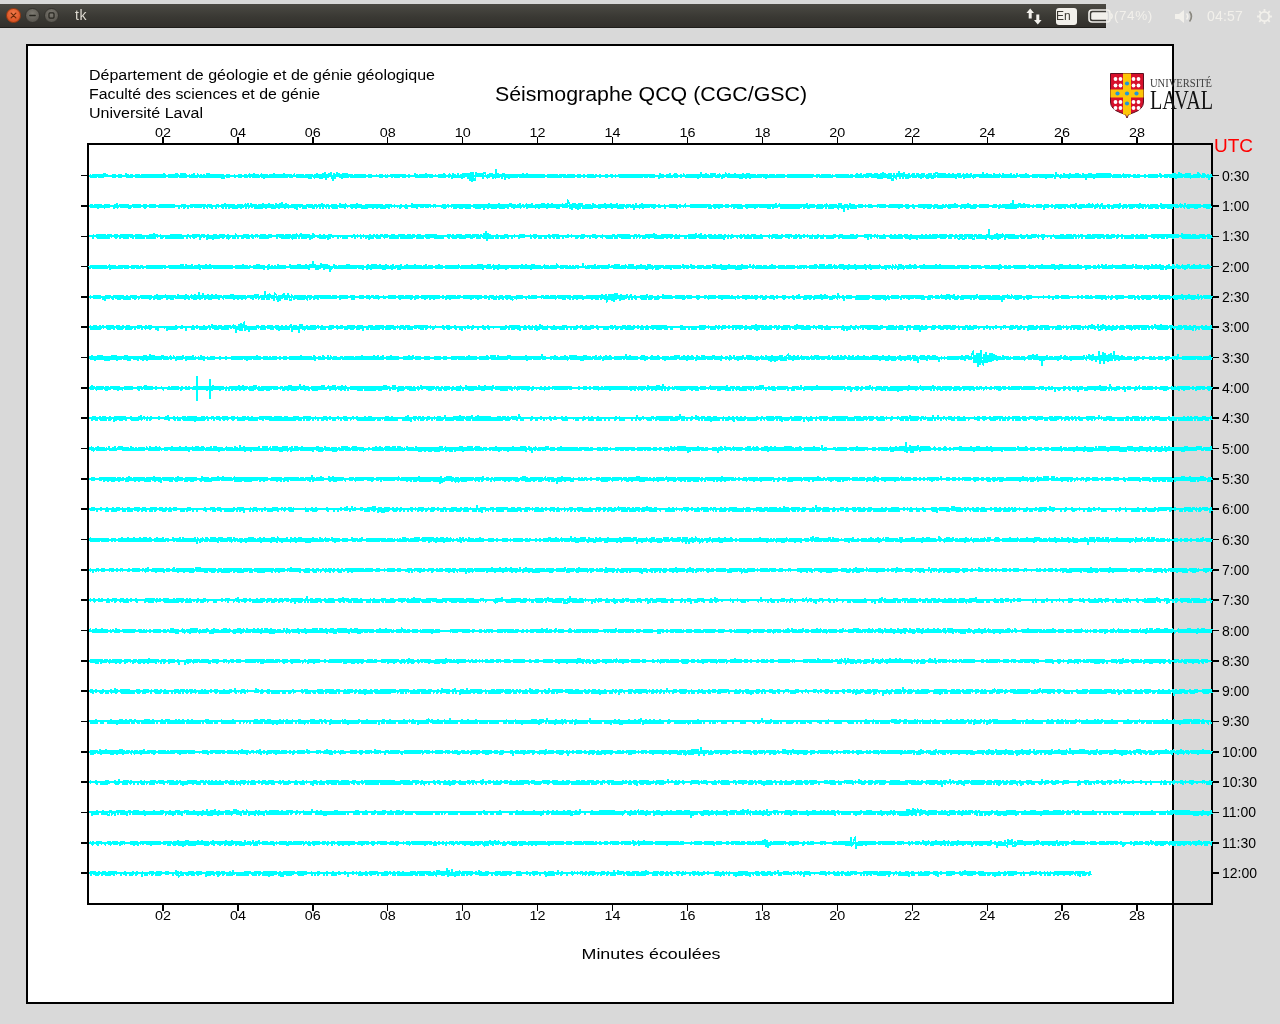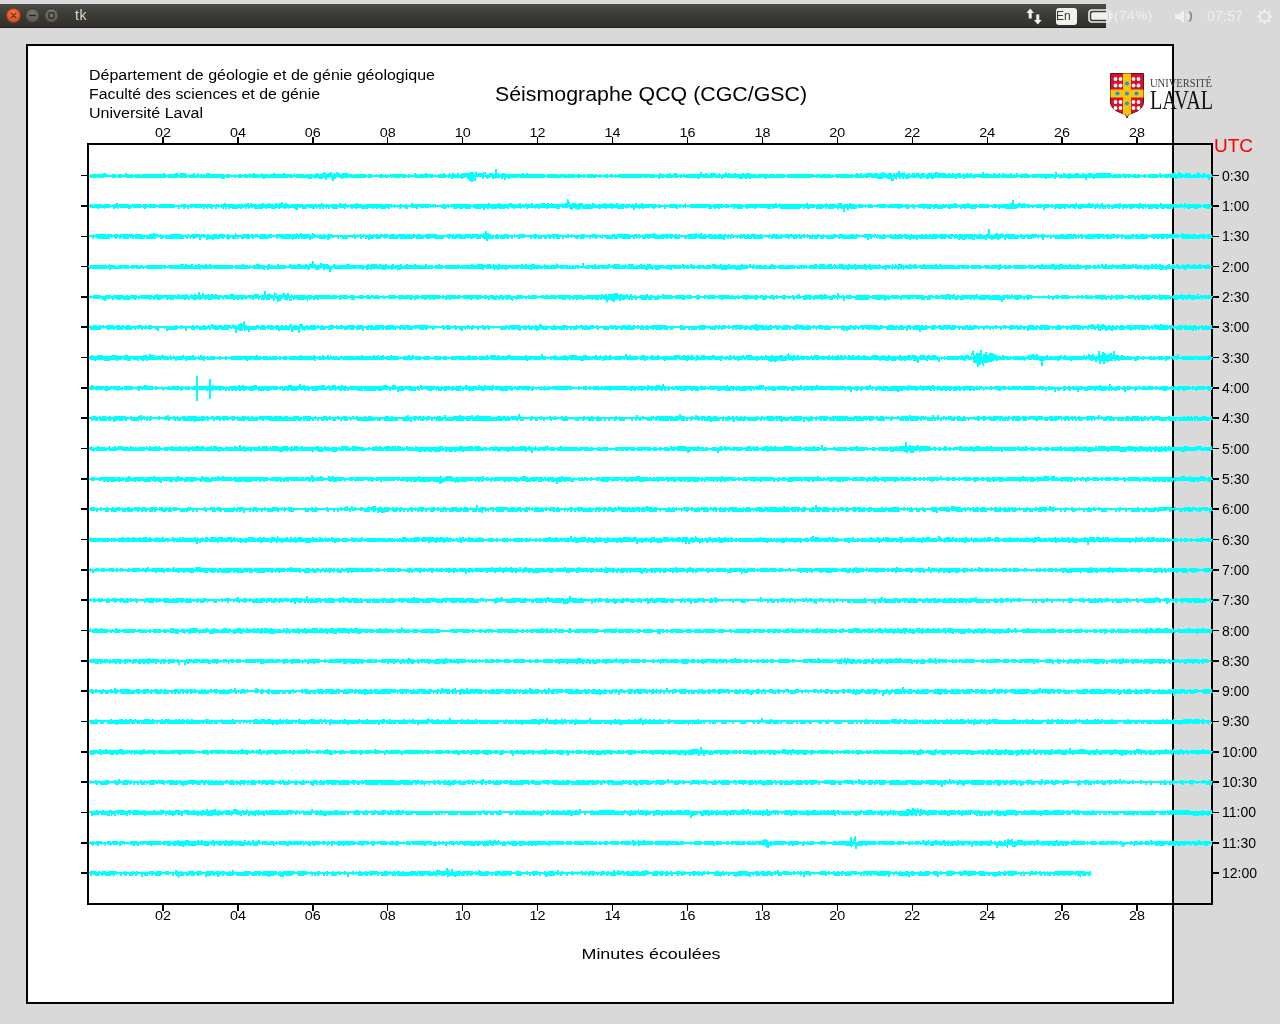--- a/index.html
+++ b/index.html
@@ -41,21 +41,21 @@
     <rect x="1" y="1" width="21" height="12" rx="3" fill="none" stroke="#f2f0eb" stroke-width="1.6"></rect>
     <rect x="3.2" y="3.2" width="16.6" height="7.6" rx="1.5" fill="#f2f0eb"></rect>
     <path d="M23 4.5 a3.2 3.2 0 0 1 0 5" stroke="#f2f0eb" stroke-width="1.6" fill="none"></path>
   </svg>
   <div class="bartxt" style="left:1114px;letter-spacing:0.55px">(74%)</div>
   <svg style="position:absolute;left:1173px;top:4px" width="24" height="17" viewBox="0 0 24 17">
     <path d="M2 6 H6 L11 2 V15 L6 11 H2 Z" fill="#f2f0eb"></path>
     <path d="M13.5 5.5 a4.5 4.5 0 0 1 0 6" stroke="#f2f0eb" stroke-width="1.7" fill="none"></path>
     <path d="M16.5 3.5 a7.5 7.5 0 0 1 0 10" stroke="#8a8880" stroke-width="1.7" fill="none"></path>
   </svg>
-  <div class="bartxt" style="left:1207px;font-size:14px;letter-spacing:0.2px">07:57</div>
+  <div class="bartxt" style="left:1207px;font-size:14px;letter-spacing:0.2px">04:57</div>
   <svg style="position:absolute;left:1256px;top:4px" width="17" height="17" viewBox="0 0 19 19">
     <g stroke="#f2f0eb" stroke-width="2" fill="none">
       <circle cx="9.5" cy="9.5" r="5.2"></circle>
       <path d="M9.5 1.2 V4 M9.5 15 V17.8 M1.2 9.5 H4 M15 9.5 H17.8 M3.6 3.6 L5.6 5.6 M13.4 13.4 L15.4 15.4 M15.4 3.6 L13.4 5.6 M5.6 13.4 L3.6 15.4"></path>
     </g>
   </svg>
 </div>
 <div id="win">
 <svg width="1244" height="956" viewBox="0 0 1244 956" font-family="Liberation Sans, sans-serif">
 <g fill="#000" font-size="15.5">

